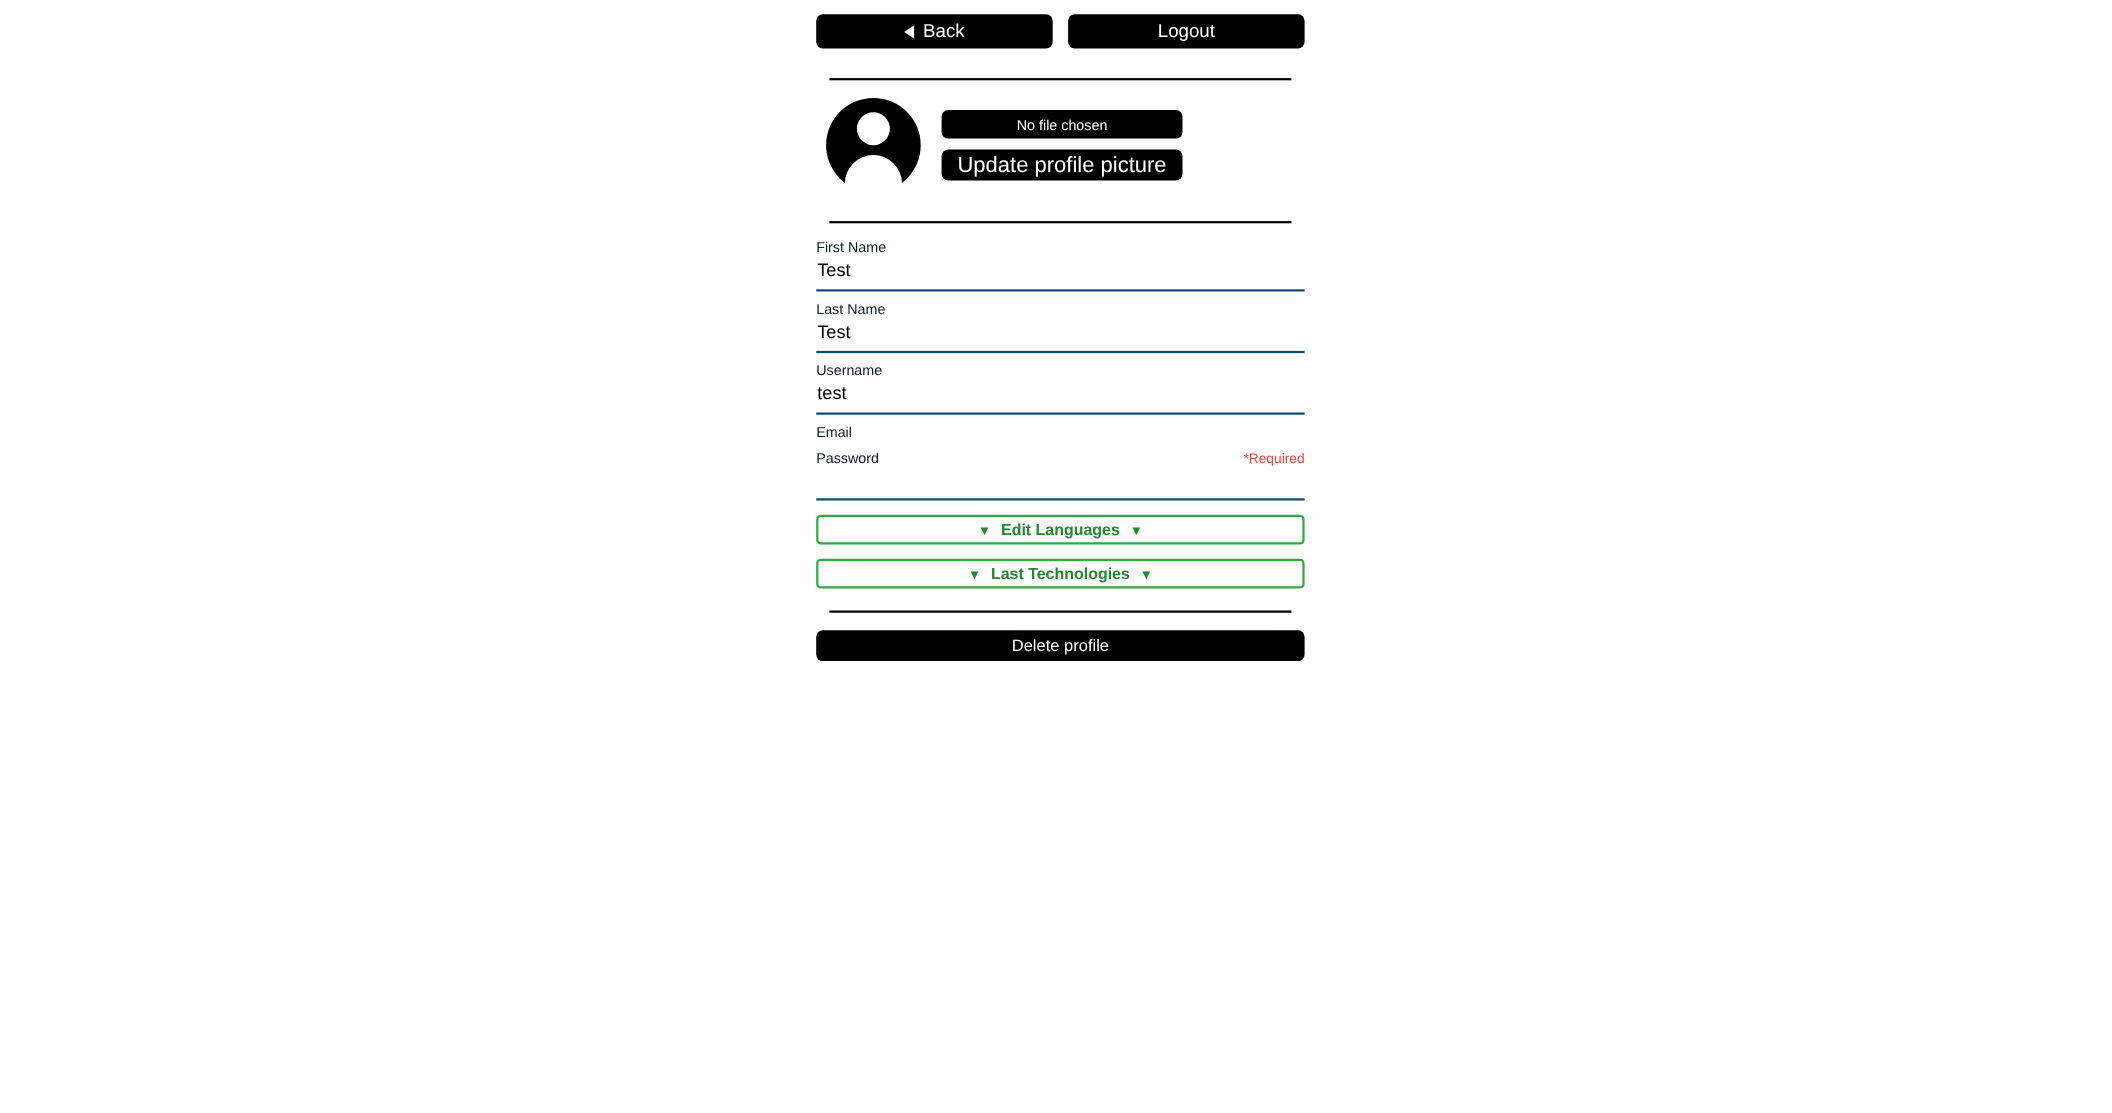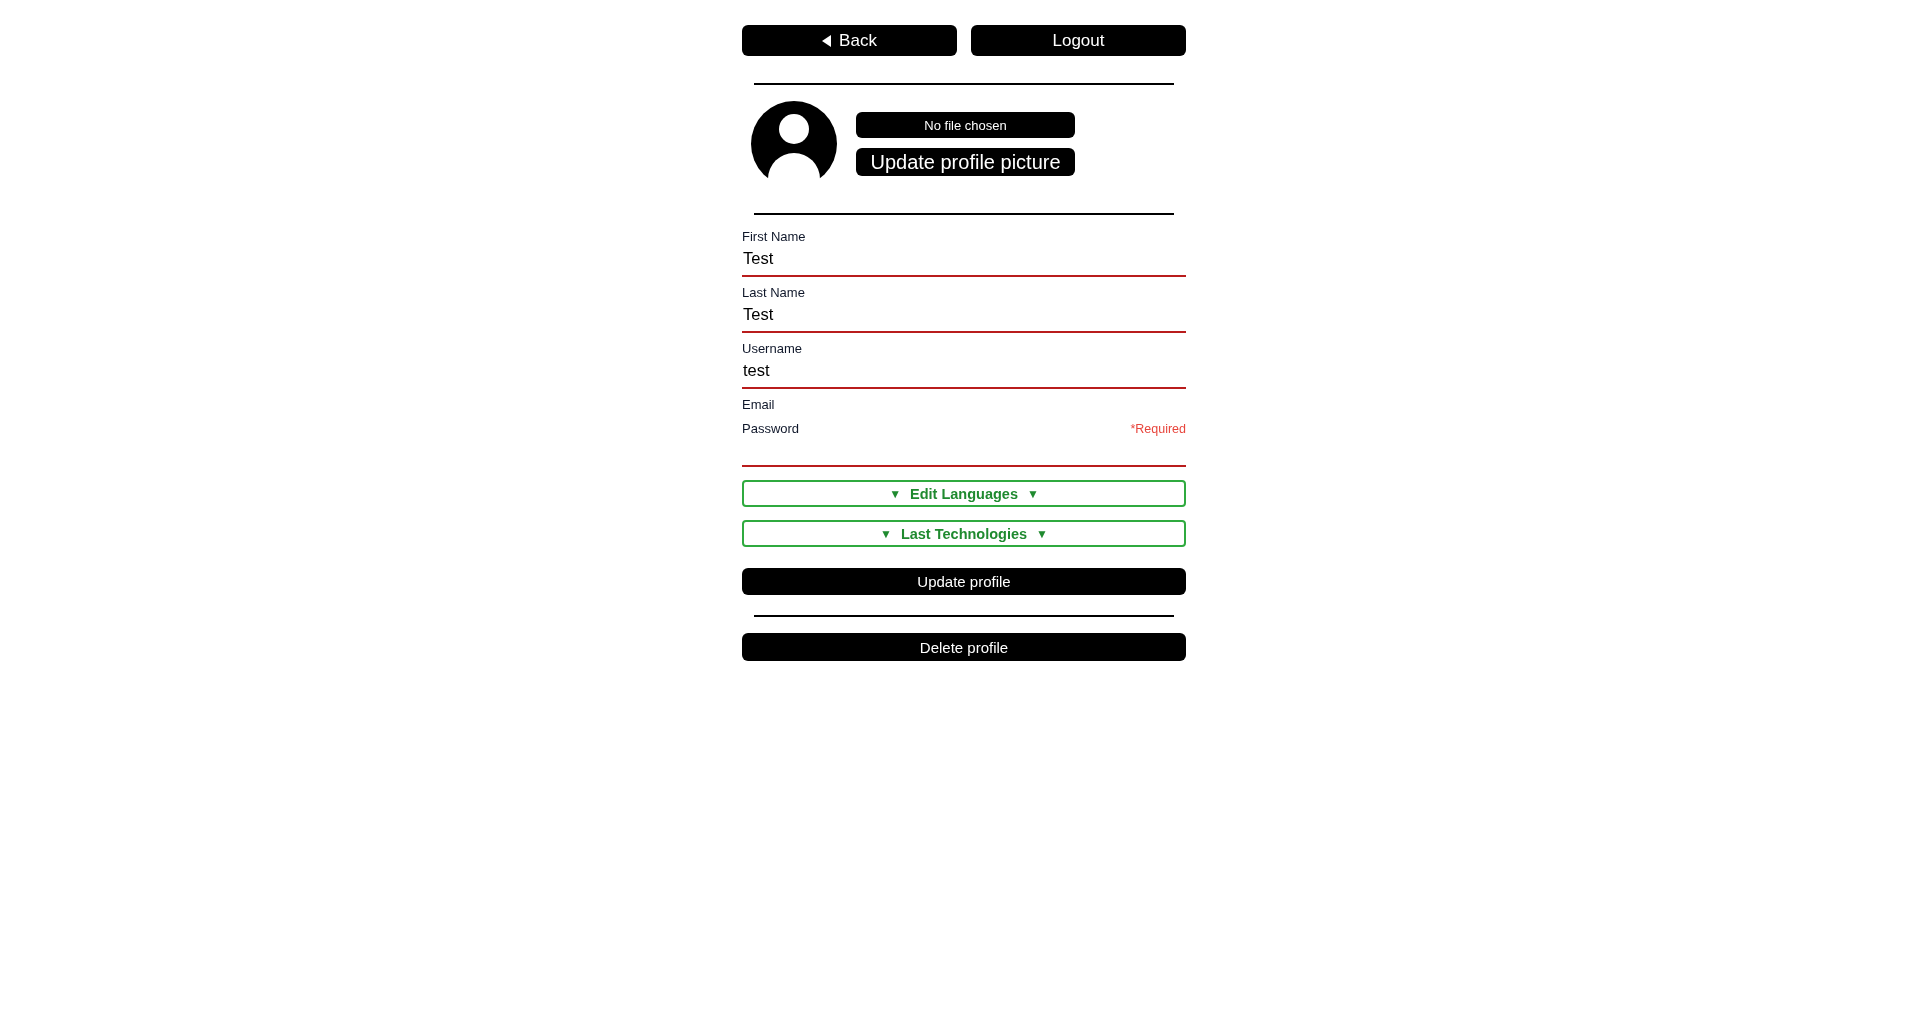--- a/index.html
+++ b/index.html
@@ -13,21 +13,21 @@
   }
   .page {
     position: relative;
     width: 1920px;
     height: 1012px;
     overflow: hidden;
   }
   .col {
     position: absolute;
     left: 742px;
-    top: 12px;
+    top: 0;
     width: 444px;
   }
 
   
   .top-row {
     display: flex;
     gap: 0;
     justify-content: space-between;
     padding-top: 13px;
   }
@@ -132,21 +132,21 @@
     font-size: 13px;
     line-height: 16px;
   }
   .required {
     color: #e8453c;
     font-size: 12.5px;
   }
   .field-input {
     width: 100%;
     border: none;
-    border-bottom: 2px solid #b91c1c;
+    border-bottom: 2px solid #0c4a6e;
     outline: none;
     font-family: "Liberation Sans", sans-serif;
     font-size: 16.5px;
     color: #000000;
     padding: 3px 0 6px 1px;
     background: transparent;
     display: block;
     height: 32px;
   }
   .field-input.pw { height: 30px; }
@@ -268,23 +268,20 @@
         <span>Edit Languages</span>
         <span class="car">▼</span>
       </button>
 
       <button class="expander">
         <span class="car">▼</span>
         <span>Last Technologies</span>
         <span class="car">▼</span>
       </button>
 
-      <button class="btn-black update-btn">
-        <span>Update profile</span>
-      </button>
     </div>
 
     <hr class="rule rule-bottom">
 
     <button class="btn-black delete-btn">
       <span>Delete profile</span>
     </button>
 
   </div>
 </div>

